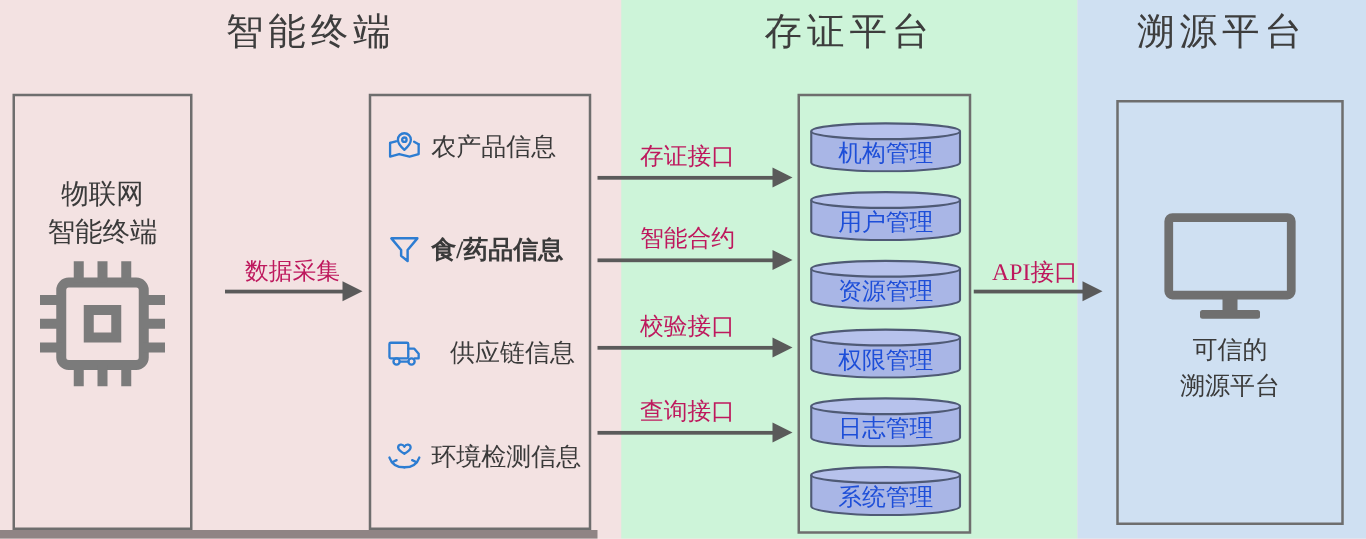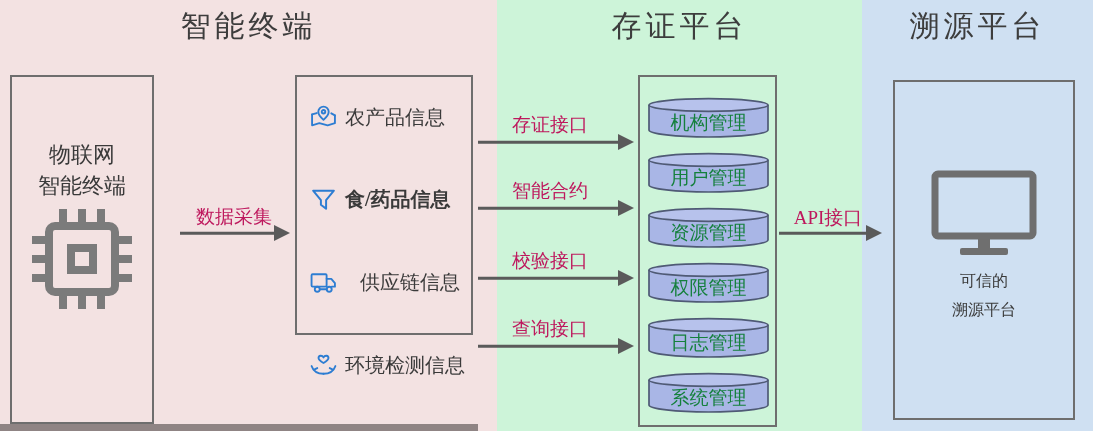--- a/index.html
+++ b/index.html
@@ -13,42 +13,42 @@
   .shadow-strip{position:absolute;left:0;top:424px;width:478px;height:7px;background:#8f8484;}
 
   .panel-title{position:absolute;top:4px;height:44px;line-height:44px;text-align:center;
     font-size:30px;color:#3d3d3d;letter-spacing:4px;}
   .t1{left:0;width:497px;}
   .t2{left:497px;width:365px;}
   .t3{left:862px;width:231px;}
 
   .box{position:absolute;border:2px solid #6e6e6e;box-sizing:border-box;}
   .box-iot{left:10px;top:75px;width:144px;height:349px;}
-  .box-info{left:295px;top:75px;width:178px;height:260px;}
+  .box-info{left:295px;top:75px;width:178px;height:349px;}
   .box-evidence{left:638px;top:75px;width:139px;height:352px;}
   .box-trace{left:893px;top:80px;width:182px;height:340px;}
 
   .iot-text{position:absolute;left:0;right:0;top:62px;text-align:center;font-size:22px;line-height:31px;color:#3a3a3a;}
   .chip-wrap{position:absolute;left:50%;top:132px;transform:translateX(-50%);width:100px;height:100px;}
 
   .info-item{position:absolute;left:13px;display:flex;align-items:center;gap:8px;font-size:20px;color:#3a3a3a;white-space:nowrap;}
   .info-item .ic{width:27px;height:27px;flex:0 0 auto;display:block;}
 
   .arrow{position:absolute;height:18px;}
   .arrow .line{position:absolute;left:0;right:13px;top:50%;height:2.5px;background:#5a5a5a;transform:translateY(-50%);}
   .arrow .head{position:absolute;right:0;top:50%;transform:translateY(-50%);width:0;height:0;
     border-left:16px solid #5a5a5a;border-top:8px solid transparent;border-bottom:8px solid transparent;}
   .arrow-label{position:absolute;text-align:center;font-size:19px;color:#be185d;white-space:nowrap;}
 
   .cyl{position:absolute;left:7px;width:123px;height:41px;}
   .cyl svg{position:absolute;left:0;top:0;width:100%;height:100%;}
-  .cyl-label{position:absolute;left:0;right:0;top:13px;text-align:center;font-size:19px;color:#15803d;}
+  .cyl-label{position:absolute;left:0;right:0;top:13px;text-align:center;font-size:19px;color:#1d4ed8;}
 
   .monitor-wrap{position:absolute;left:50%;top:88px;transform:translateX(-50%);width:110px;height:88px;}
-  .trace-text{position:absolute;left:0;right:0;top:184px;text-align:center;font-size:16px;line-height:29px;color:#3a3a3a;}
+  .trace-text{position:absolute;left:0;right:0;top:184px;text-align:center;font-size:20px;line-height:29px;color:#3a3a3a;}
 </style>
 </head>
 <body>
 
 <div id="stage">
 
   <div class="panel panel-pink"></div>
   <div class="panel panel-green"></div>
   <div class="panel panel-blue"></div>
   <div class="shadow-strip"></div>

